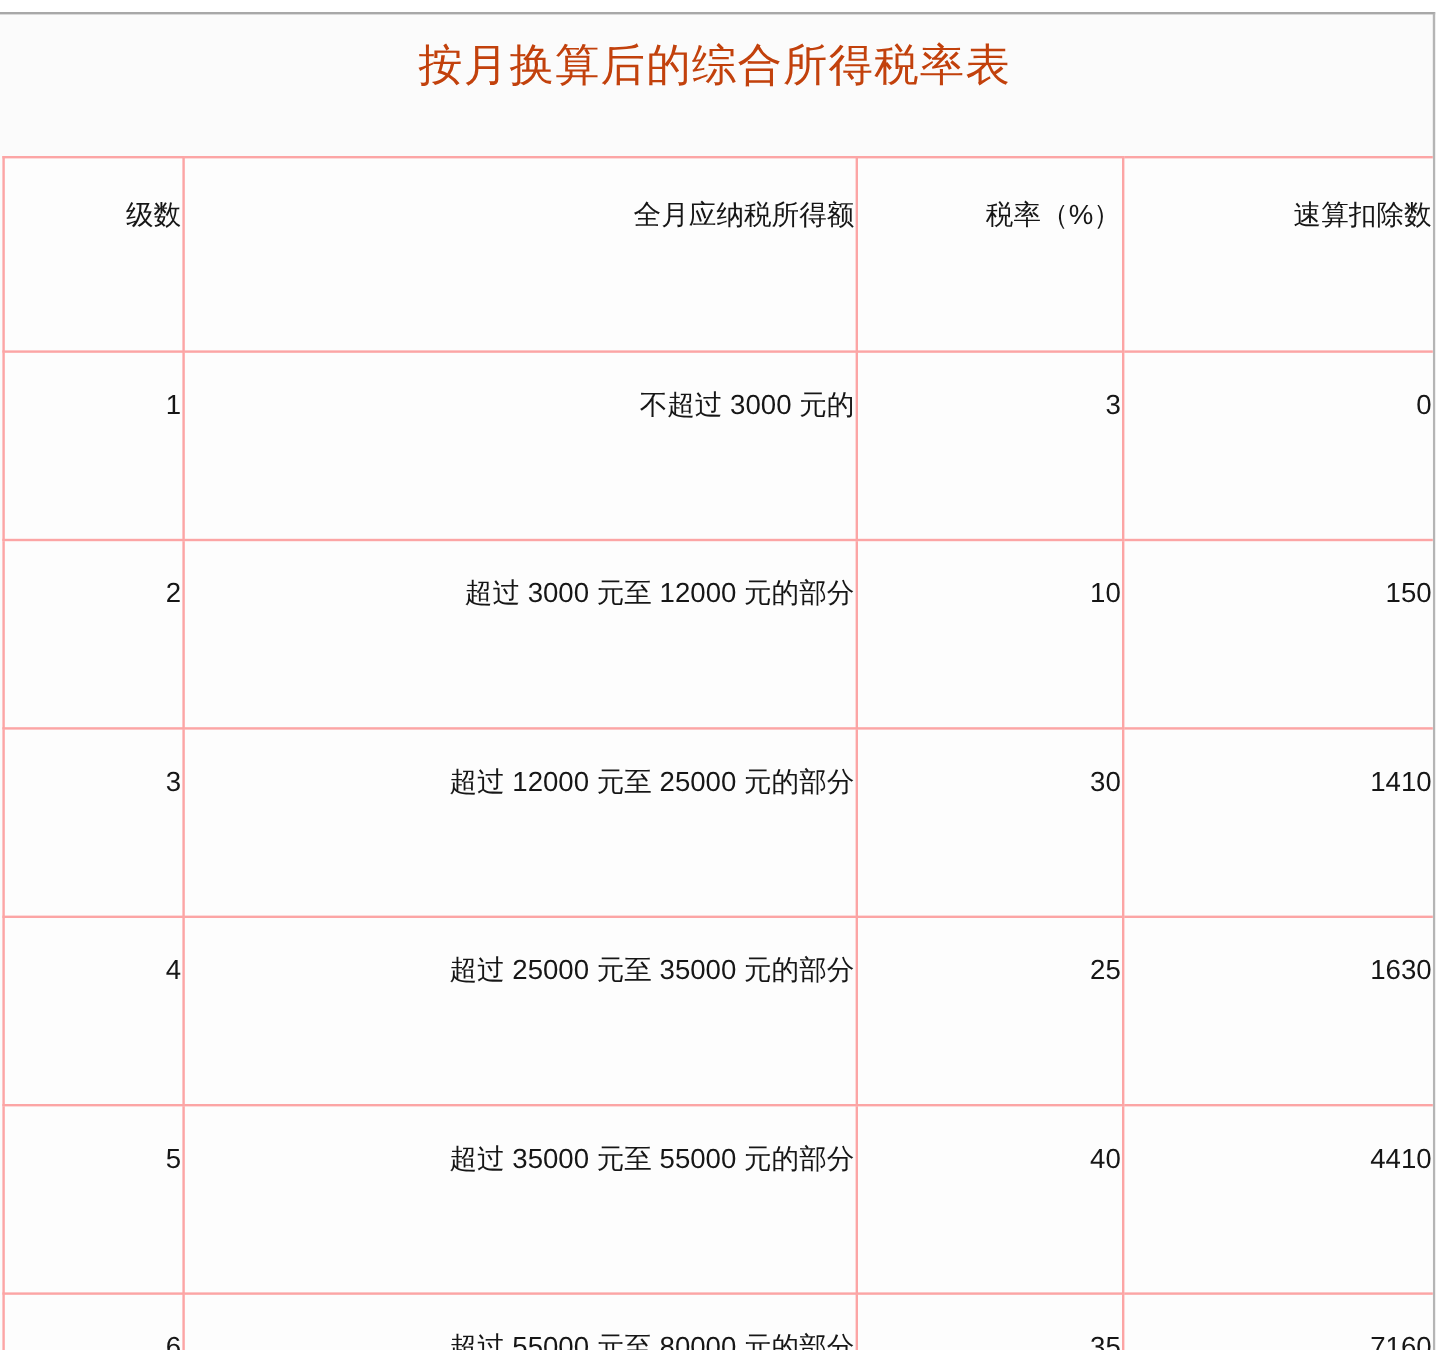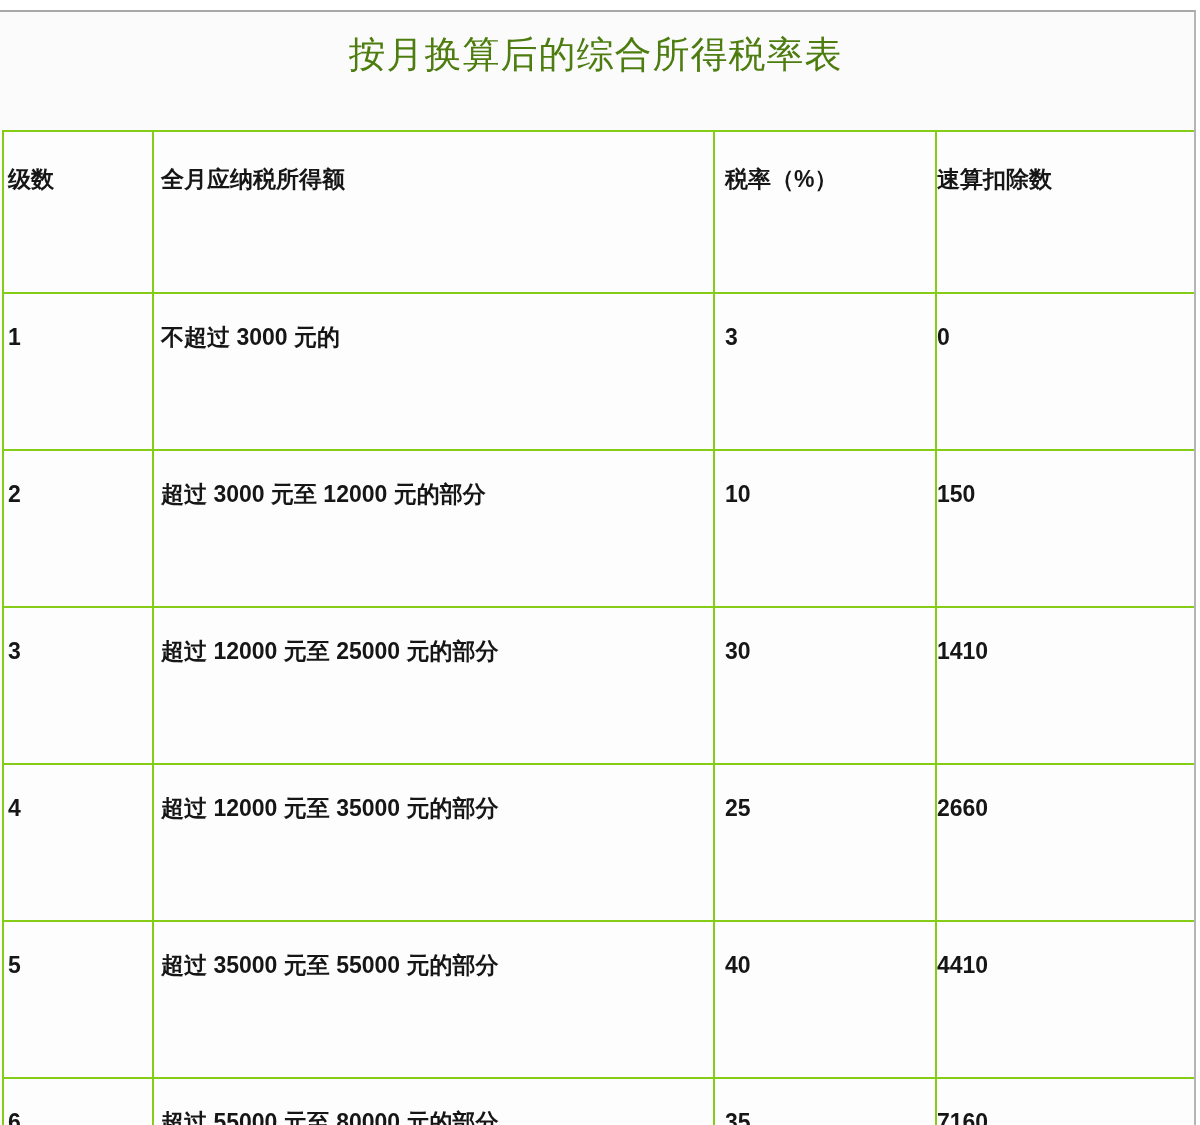--- a/index.html
+++ b/index.html
@@ -29,39 +29,39 @@
   }
   .title {
     position: absolute;
     top: 30px;
     left: 0;
     width: 1191px;
     text-align: center;
     font-family: Liberation Serif, serif;
     font-size: 37px;
     letter-spacing: 1px;
-    color: #4d7c0f;
+    color: #c2410c;
     z-index: 2;
     white-space: nowrap;
   }
   table.rate-table {
     position: absolute;
     top: 130px;
     left: 2px;
     width: 1191px;
     border-collapse: collapse;
     table-layout: fixed;
     background: #fdfdfd;
     z-index: 1;
   }
   .rate-table th,
   .rate-table td {
-    border: 2px solid #84cc16;
-    font-weight: bold;
-    text-align: left;
+    border: 2px solid #fca5a5;
+    font-weight: normal;
+    text-align: right;
     vertical-align: top;
     font-size: 23px;
     color: #161616;
     font-family: "Liberation Sans", sans-serif;
     line-height: 1.15;
     overflow: hidden;
     white-space: nowrap;
   }
   .rate-table th { height: 125px; padding-top: 34px; }
   .rate-table td { height: 124px; padding-top: 30px; }
@@ -109,23 +109,23 @@
         <td>150</td>
       </tr>
       <tr>
         <td>3</td>
         <td>超过 12000 元至 25000 元的部分</td>
         <td>30</td>
         <td>1410</td>
       </tr>
       <tr>
         <td>4</td>
-        <td>超过 12000 元至 35000 元的部分</td>
+        <td>超过 25000 元至 35000 元的部分</td>
         <td>25</td>
-        <td>2660</td>
+        <td>1630</td>
       </tr>
       <tr>
         <td>5</td>
         <td>超过 35000 元至 55000 元的部分</td>
         <td>40</td>
         <td>4410</td>
       </tr>
       <tr>
         <td>6</td>
         <td>超过 55000 元至 80000 元的部分</td>

